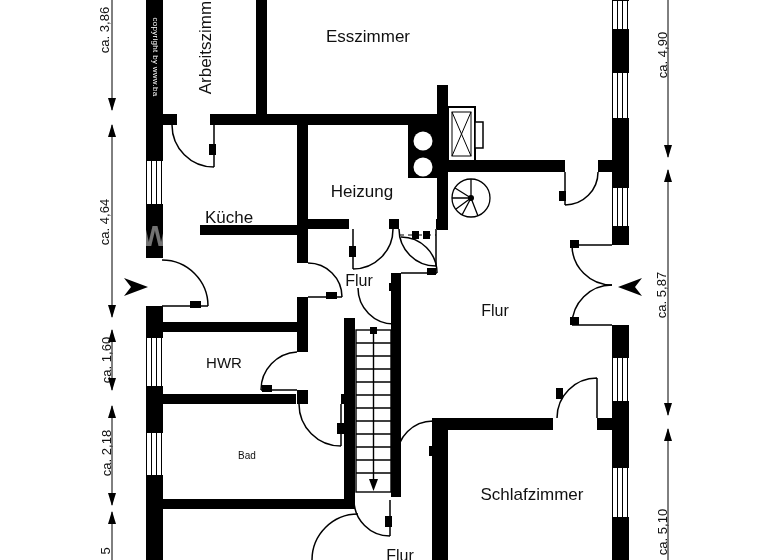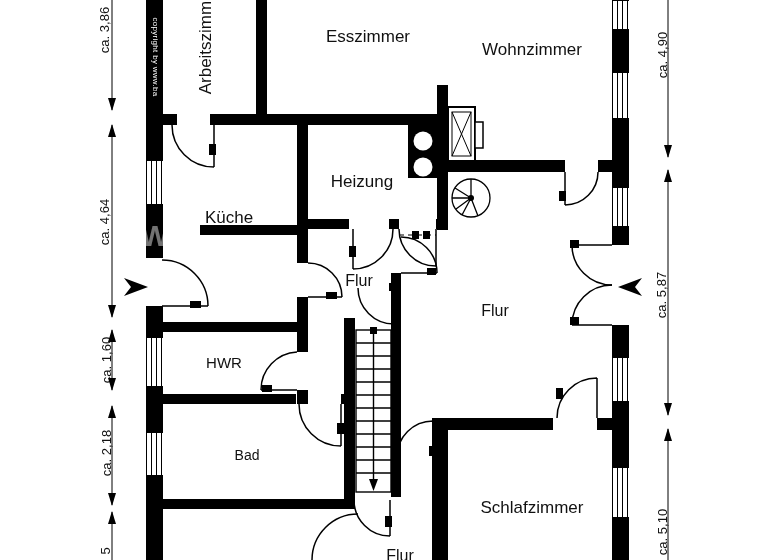--- a/index.html
+++ b/index.html
@@ -172,28 +172,27 @@
       <polygon points="108,524 116,524 112,511"></polygon>
       <polygon points="664,145 672,145 668,158"></polygon>
       <polygon points="664,182 672,182 668,169"></polygon>
       <polygon points="664,403 672,403 668,416"></polygon>
       <polygon points="664,441 672,441 668,428"></polygon>
     </g>
   </svg>
 
   <div class="room-label rot" style="left:206px;top:40px">Arbeitszimmer</div>
   <div class="room-label" style="left:368px;top:37px">Esszimmer</div>
-  <div class="room-label" style="left:532px;top:50px">Wohnzimmer</div>
   <div class="room-label" style="left:229px;top:218px">Küche</div>
-  <div class="room-label" style="left:362px;top:182px">Heizung</div>
+  <div class="room-label" style="left:362px;top:192px">Heizung</div>
   <div class="room-label" style="left:359px;top:281px;font-size:16px">Flur</div>
   <div class="room-label" style="left:495px;top:311px;font-size:16px">Flur</div>
   <div class="room-label small" style="left:224px;top:362px">HWR</div>
-  <div class="room-label" style="left:247px;top:455px;font-size:14px">Bad</div>
-  <div class="room-label" style="left:532px;top:508px">Schlafzimmer</div>
+  <div class="room-label" style="left:247px;top:455px;font-size:10px">Bad</div>
+  <div class="room-label" style="left:532px;top:495px">Schlafzimmer</div>
   <div class="room-label" style="left:400px;top:556px;font-size:16px">Flur</div>
 
   <div class="dim-label" style="left:104px;top:30px">ca. 3,86</div>
   <div class="dim-label" style="left:104px;top:222px">ca. 4,64</div>
   <div class="dim-label" style="left:106px;top:360px">ca. 1,60</div>
   <div class="dim-label" style="left:106px;top:453px">ca. 2,18</div>
   <div class="dim-label" style="left:105px;top:551px">5</div>
   <div class="dim-label" style="left:662px;top:55px">ca. 4,90</div>
   <div class="dim-label" style="left:661px;top:295px">ca. 5,87</div>
   <div class="dim-label" style="left:662px;top:532px">ca. 5,10</div>

